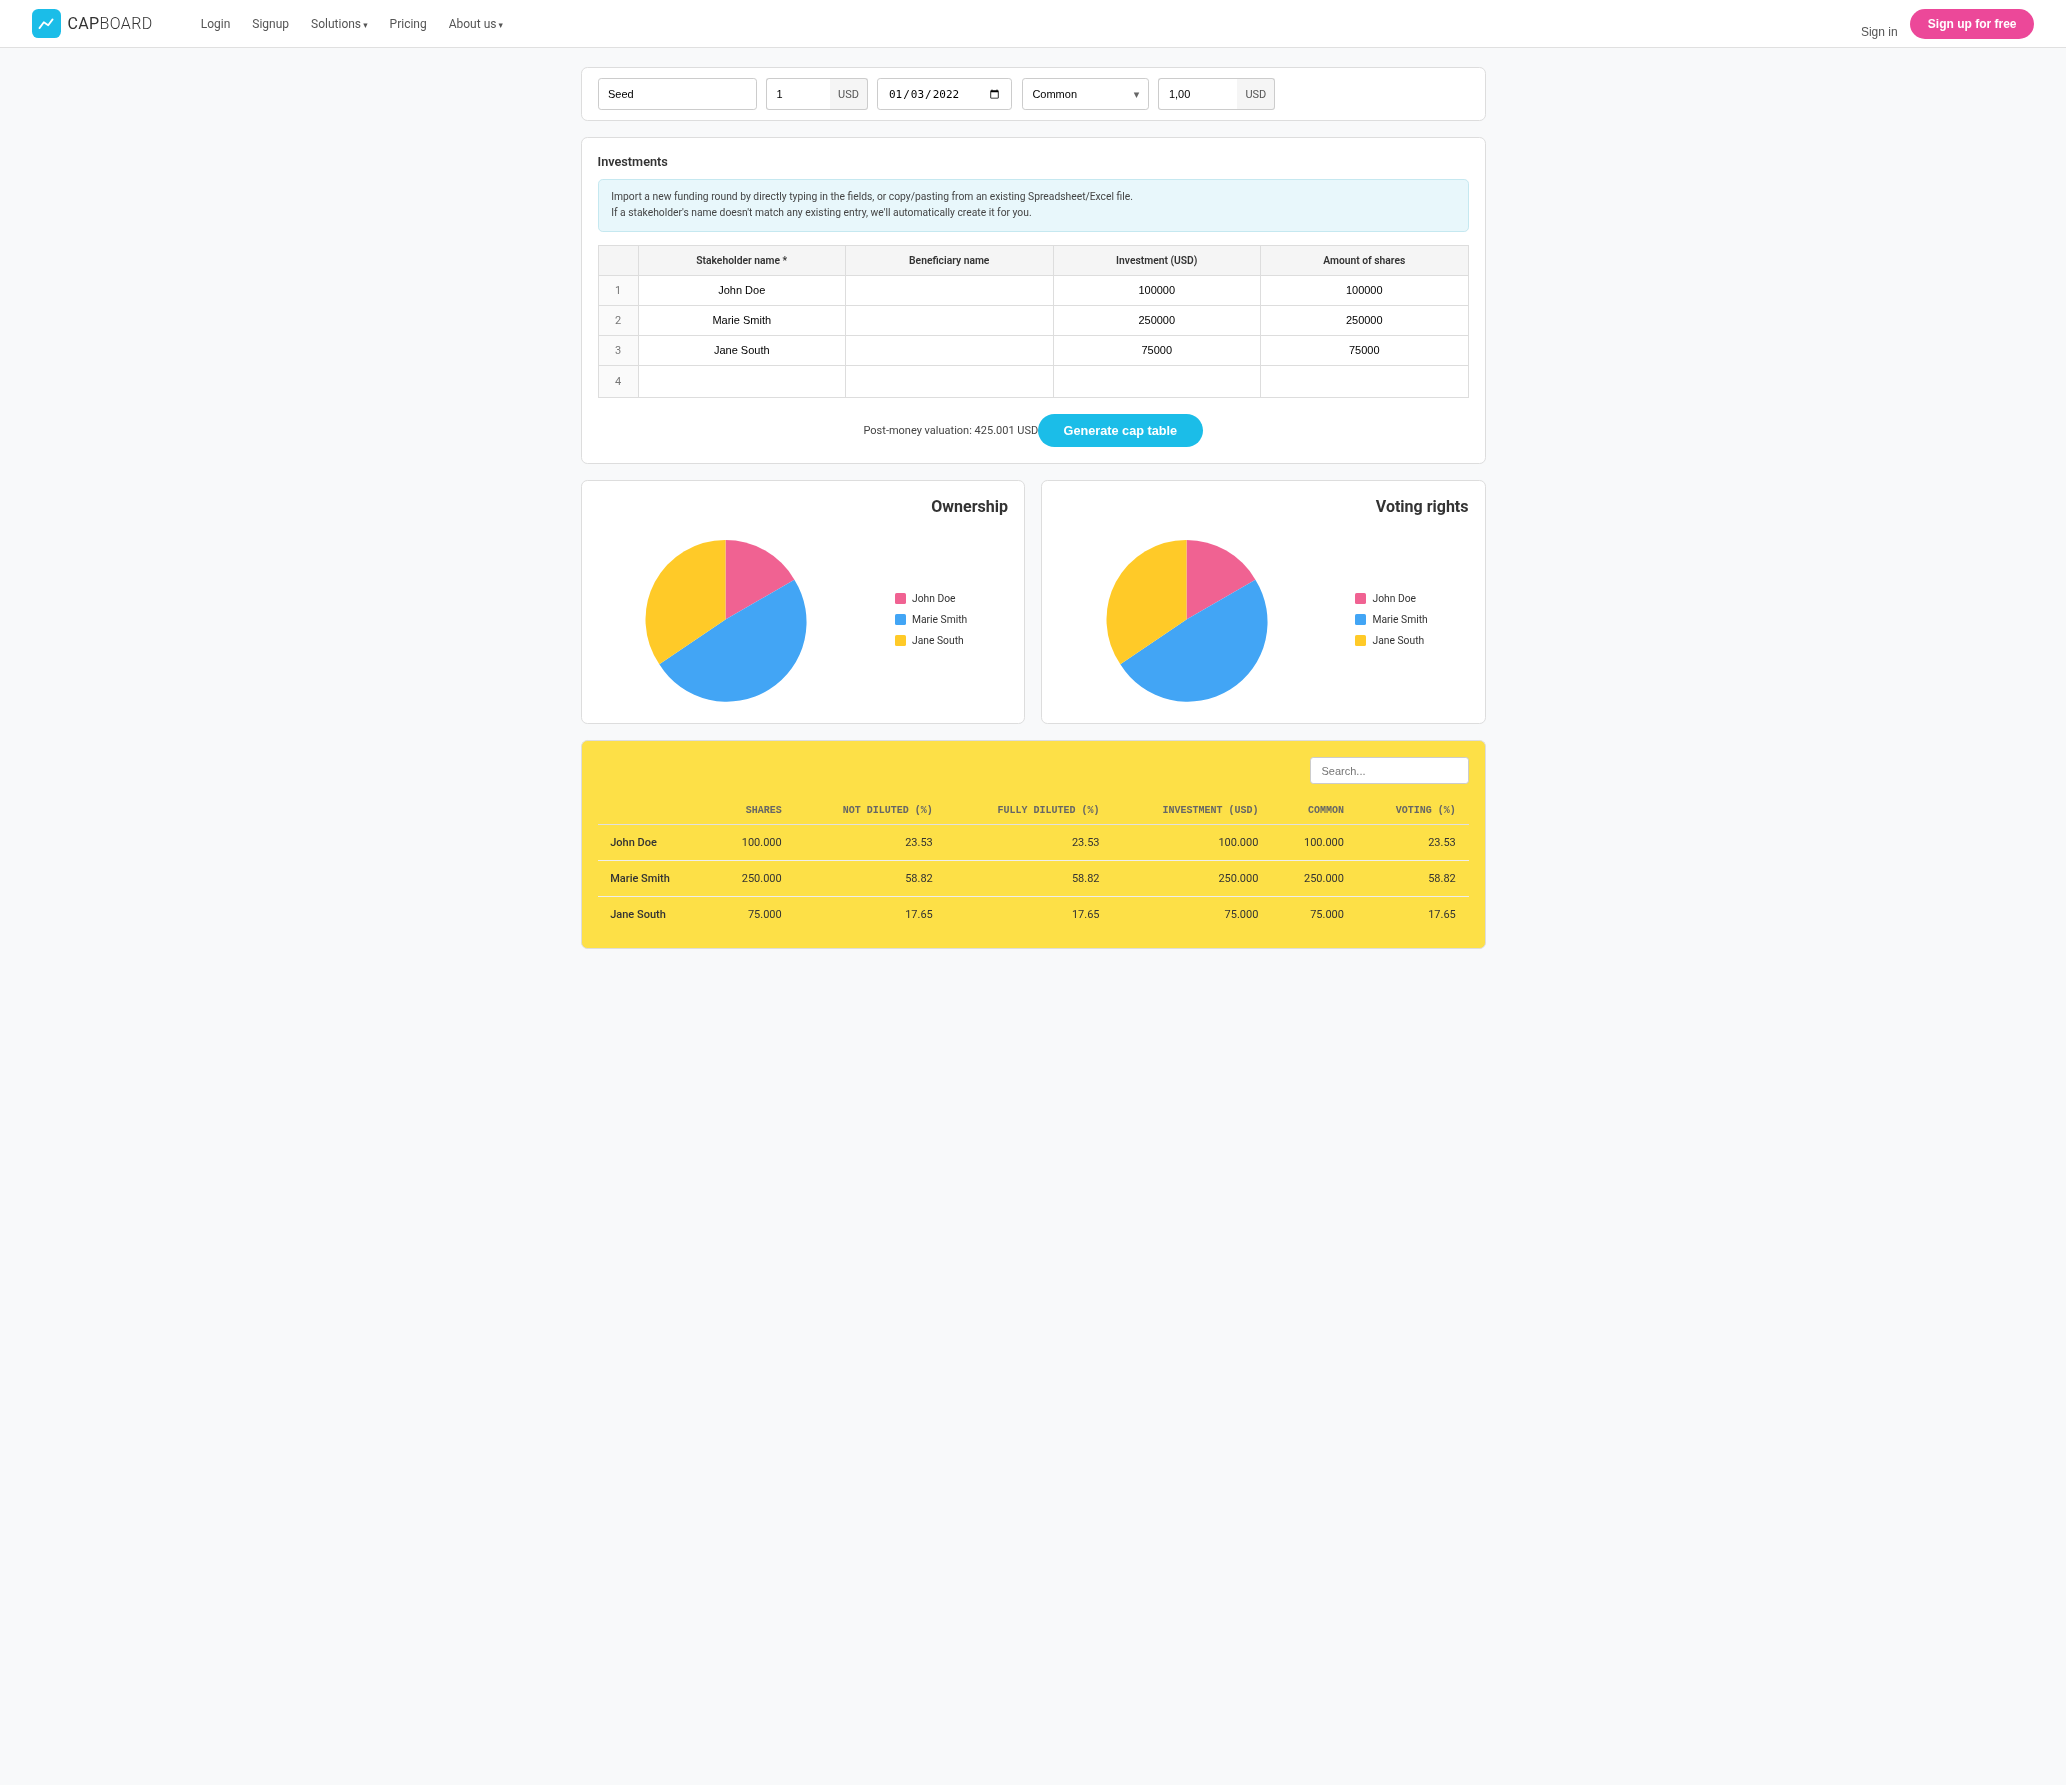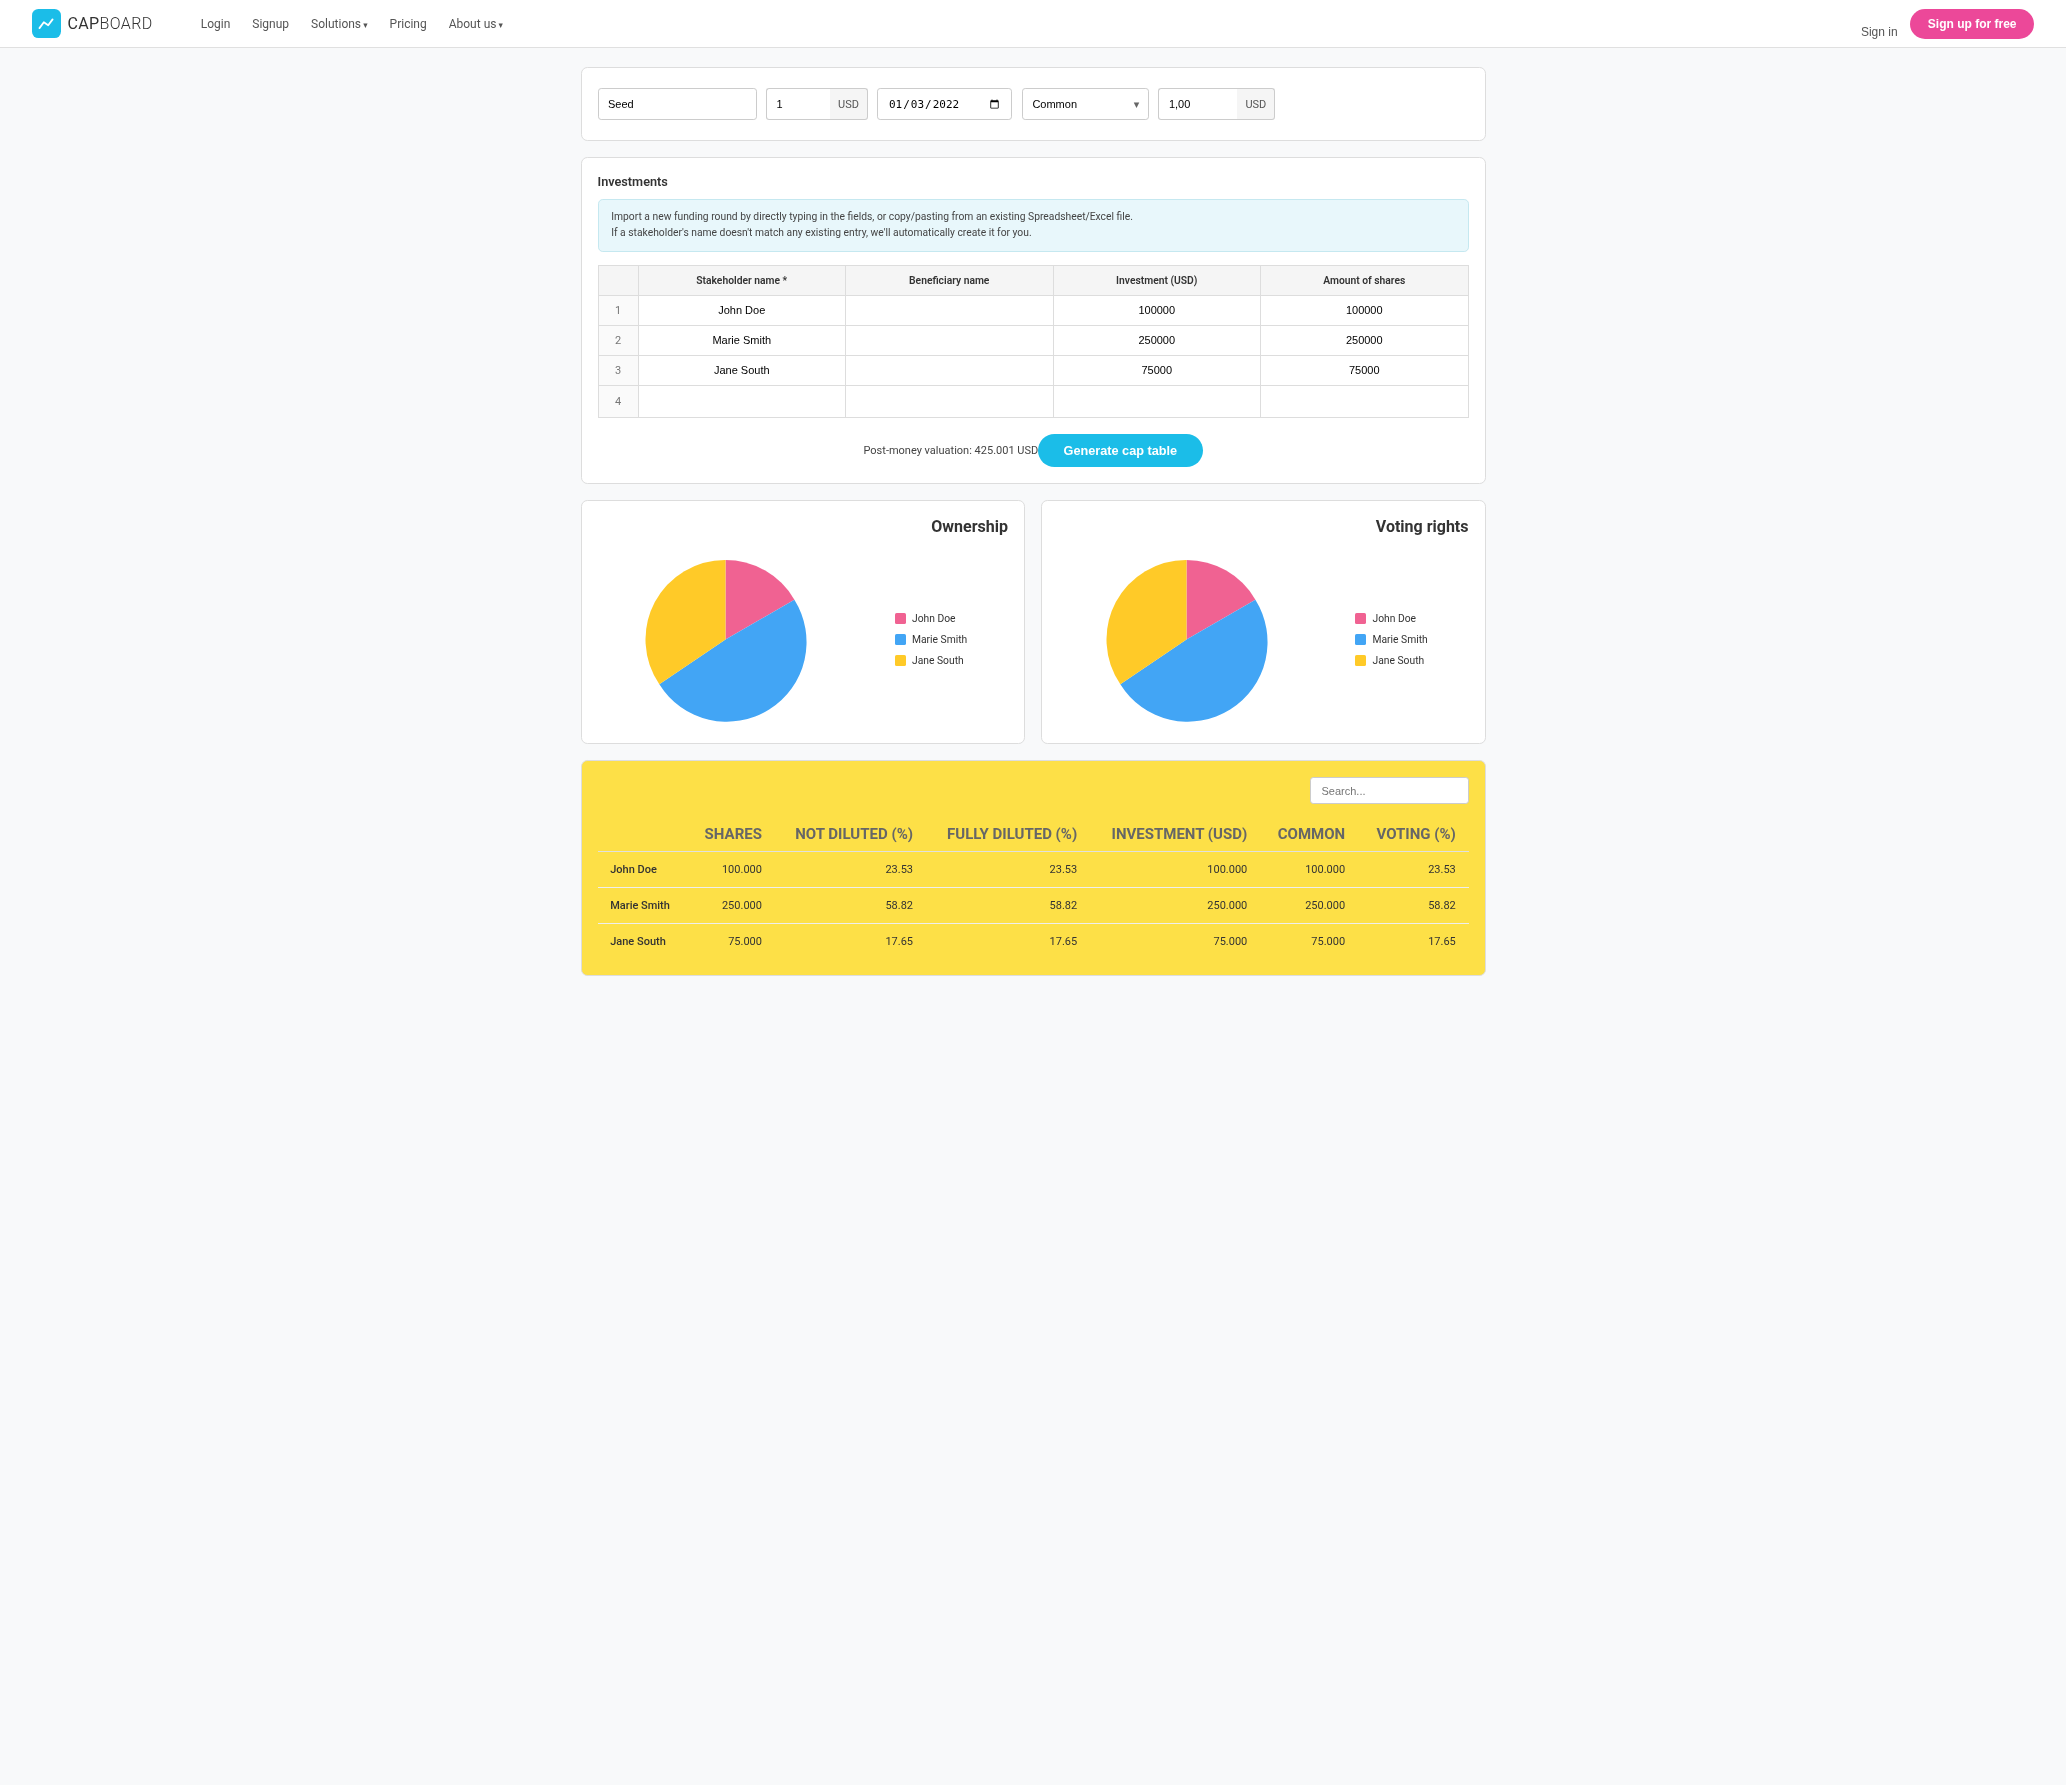--- a/index.html
+++ b/index.html
@@ -17,21 +17,21 @@
     .nav-link.has-arrow::after { content: ' ▾'; font-size: 8.7px; }
     .nav-spacer { flex: 1; }
     .nav-right { display: flex; align-items: flex-end; gap: 12.7px; }
     .btn-signin { background: none; border: none; color: #555; font-size: 12px; cursor: pointer; }
     .btn-signup { background: #ec4899; color: #fff; border: none; border-radius: 19px; padding: 8px 17.5px; font-size: 12px; font-weight: 600; cursor: pointer; }
 
     
     .main { padding: 19px 24px; max-width: 953px; margin: 0 auto; }
 
     
-    .form-row { background: #fff; border: 0.8px solid #ddd; border-radius: 6.4px; padding: 20px 16px; display: flex; align-items: center; gap: 9.5px; margin-bottom: 16px; }
+    .form-row { background: #fff; border: 0.8px solid #ddd; border-radius: 6.4px; padding: 10px 16px; display: flex; align-items: center; gap: 9.5px; margin-bottom: 16px; }
     .form-input { border: 0.8px solid #ccc; border-radius: 3.2px; padding: 6.4px 9.5px; font-size: 11px; height: 32px; }
     .form-input-name { width: 159px; }
     .form-input-num { width: 64px; }
     .form-input-date { width: 135px; }
     .input-group { display: flex; align-items: center; }
     .input-group .form-input { border-right: none; border-radius: 3.2px 0 0 3.2px; }
     .input-suffix { border: 0.8px solid #ccc; border-left: none; border-radius: 0 3.2px 3.2px 0; padding: 6.4px 8px; background: #f5f5f5; height: 32px; font-size: 11px; color: #555; display: flex; align-items: center; }
     .form-select { border: 0.8px solid #ccc; border-radius: 3.2px; padding: 6.4px 9.5px; font-size: 11px; height: 32px; background: #fff; min-width: 127px; appearance: none; cursor: pointer; }
     .select-wrapper { position: relative; }
     .select-wrapper::after { content: '▾'; position: absolute; right: 9.5px; top: 50%; transform: translateY(-50%); pointer-events: none; color: #666; }
@@ -60,21 +60,21 @@
     .chart-area { display: flex; align-items: center; justify-content: space-around; }
     .chart-legend { display: flex; flex-direction: column; gap: 8px; }
     .legend-item { display: flex; align-items: center; gap: 6.4px; font-size: 10.3px; }
     .legend-dot { width: 11px; height: 11px; border-radius: 1.6px; flex-shrink: 0; }
 
     
     .data-table-section { background: #fde047; border: 0.8px solid #ddd; border-radius: 6.4px; padding: 16px; }
     .data-table-header { display: flex; justify-content: flex-end; margin-bottom: 12.7px; }
     .search-input { border: 0.8px solid #ccc; border-radius: 3.2px; padding: 6.4px 11px; font-size: 11px; width: 159px; }
     .data-table { width: 100%; border-collapse: collapse; }
-    .data-table th { text-transform: uppercase; font-size: 15px; font-weight: 700; color: #666; border-bottom: 1.6px solid #e0e0e0; padding: 8px 12.7px; text-align: right; }
+    .data-table th { text-transform: uppercase; font-size: 10px; font-weight: 700; color: #666; border-bottom: 1.6px solid #e0e0e0; padding: 8px 12.7px; text-align: right; font-family: Liberation Mono, monospace; }
     .data-table th:first-child { text-align: left; }
     .data-table td { padding: 11px 12.7px; border-bottom: 0.8px solid #eee; font-size: 11px; text-align: right; }
     .data-table td:first-child { text-align: left; font-weight: 500; }
     .data-table tr:last-child td { border-bottom: none; }
   </style>
 </head>
 <body>
 
 <nav class="navbar">
   <a class="navbar-logo" href="#">

